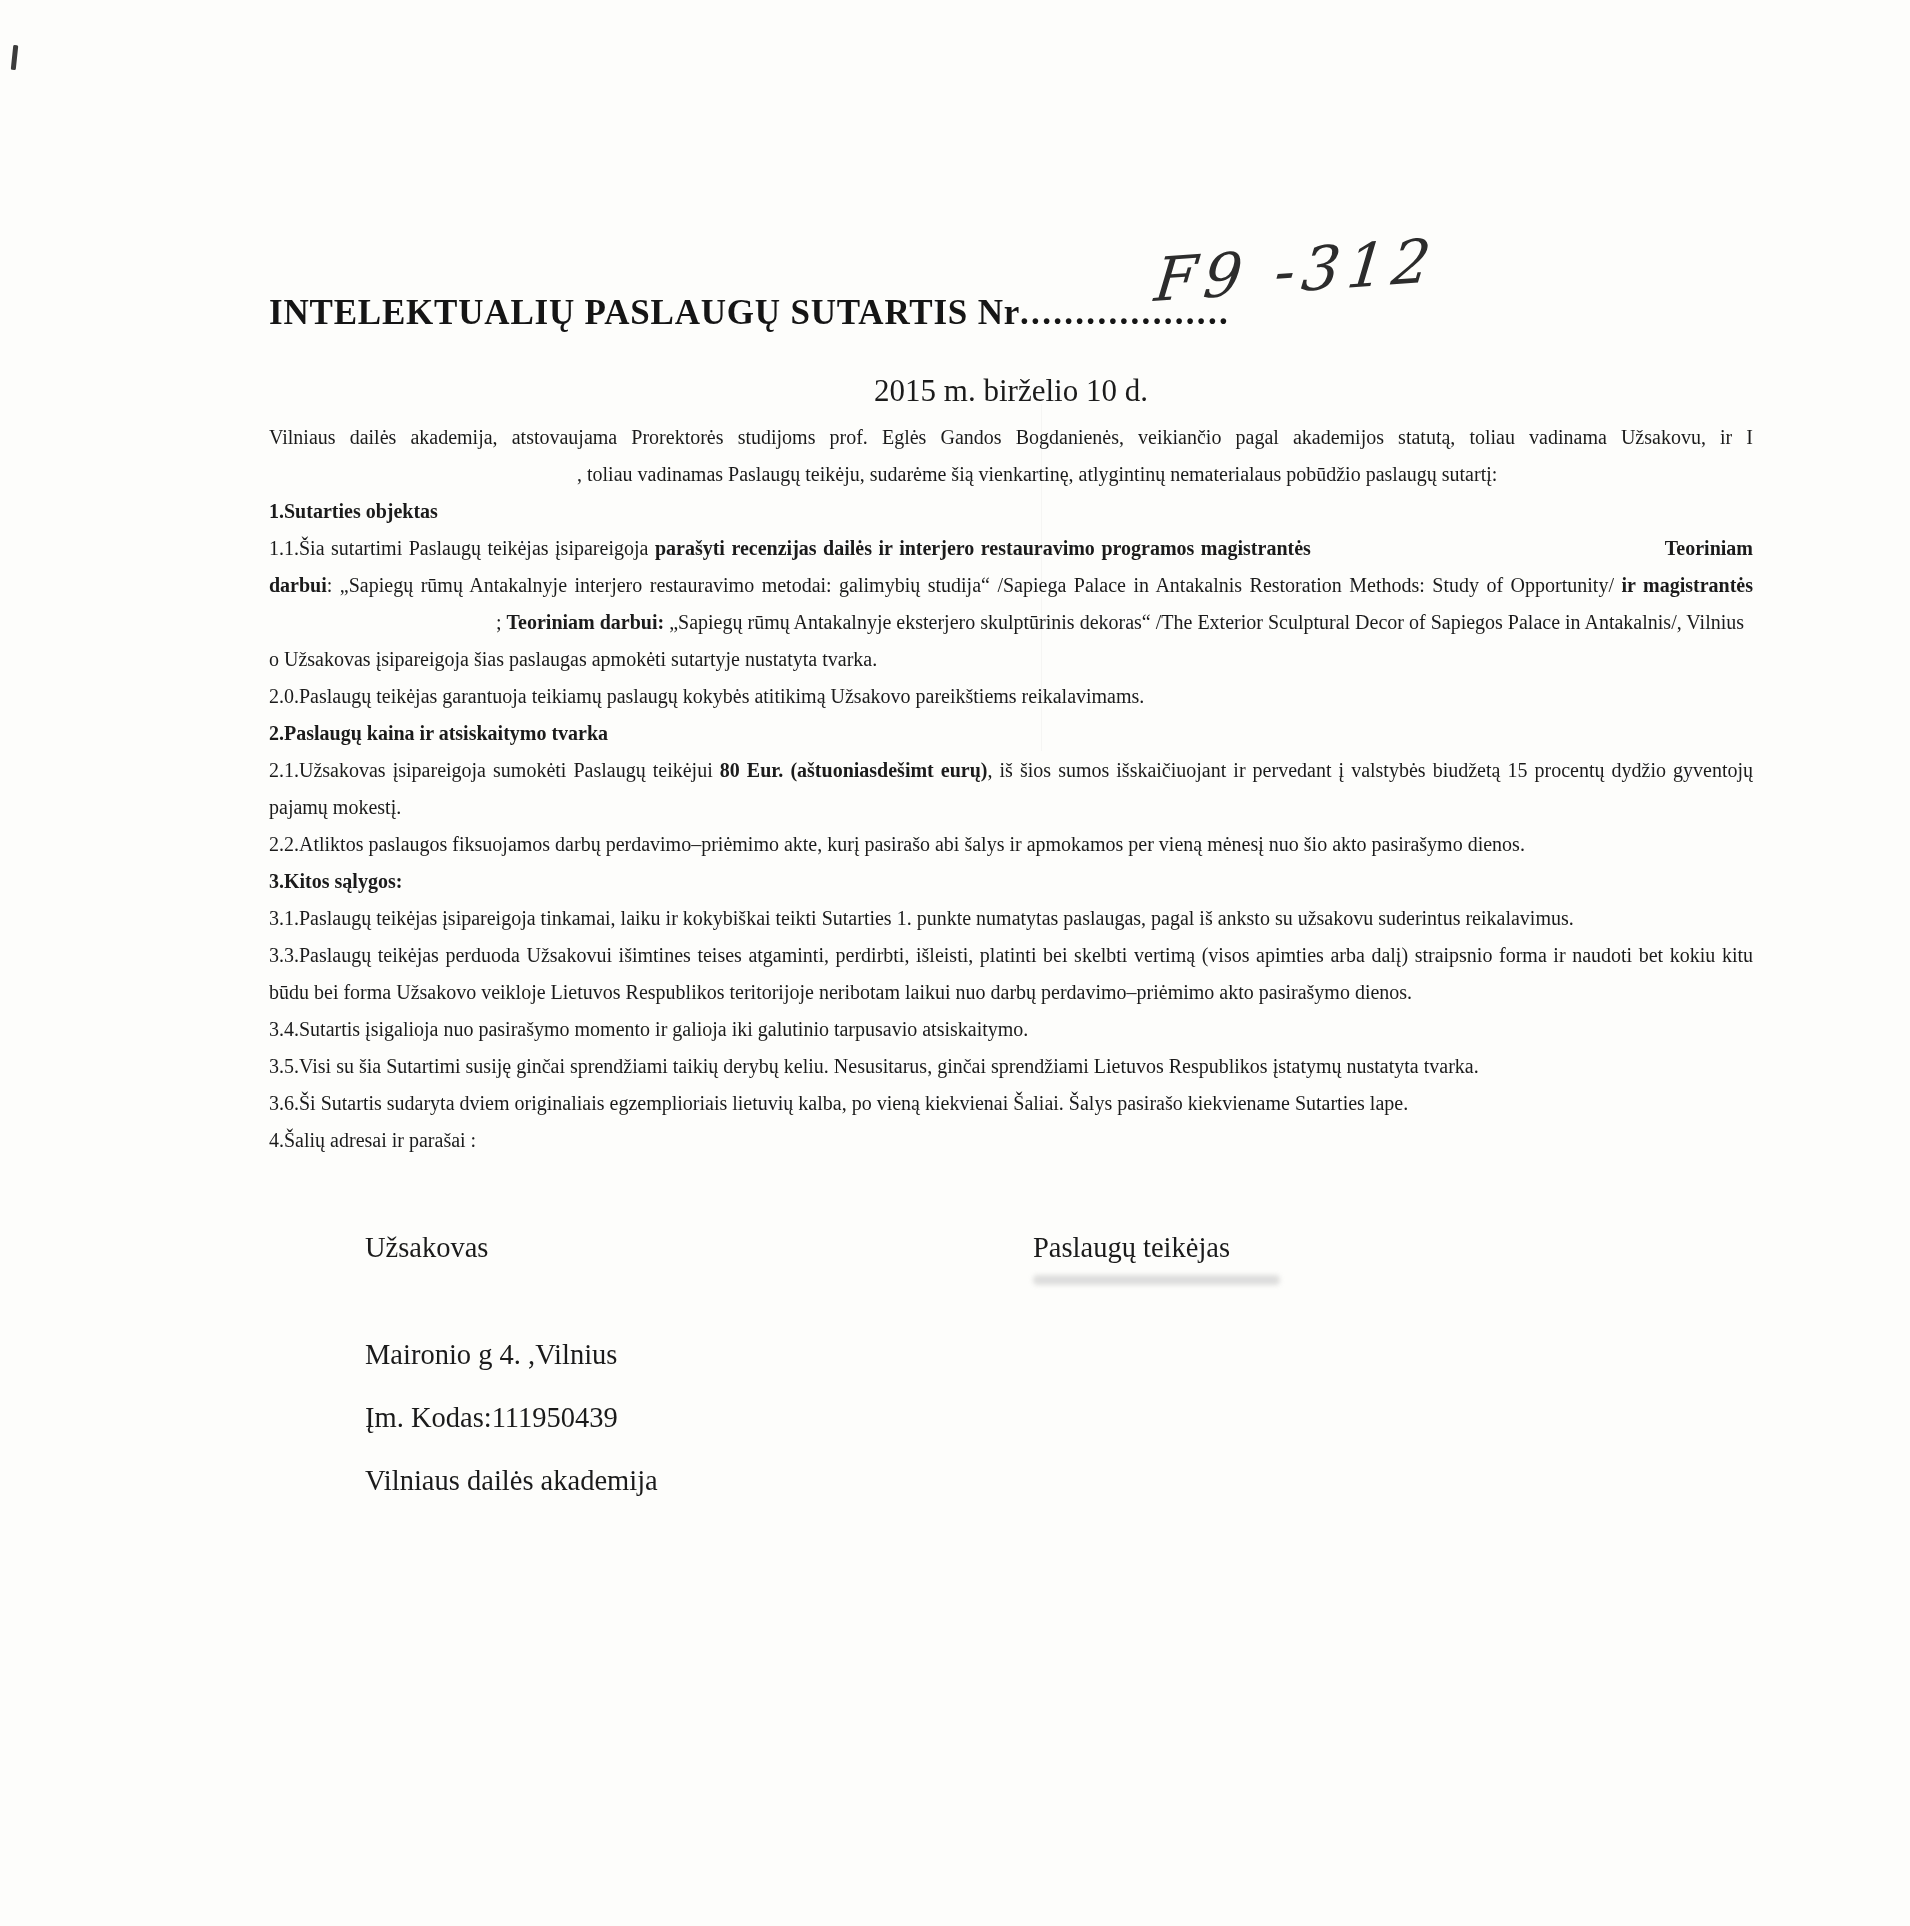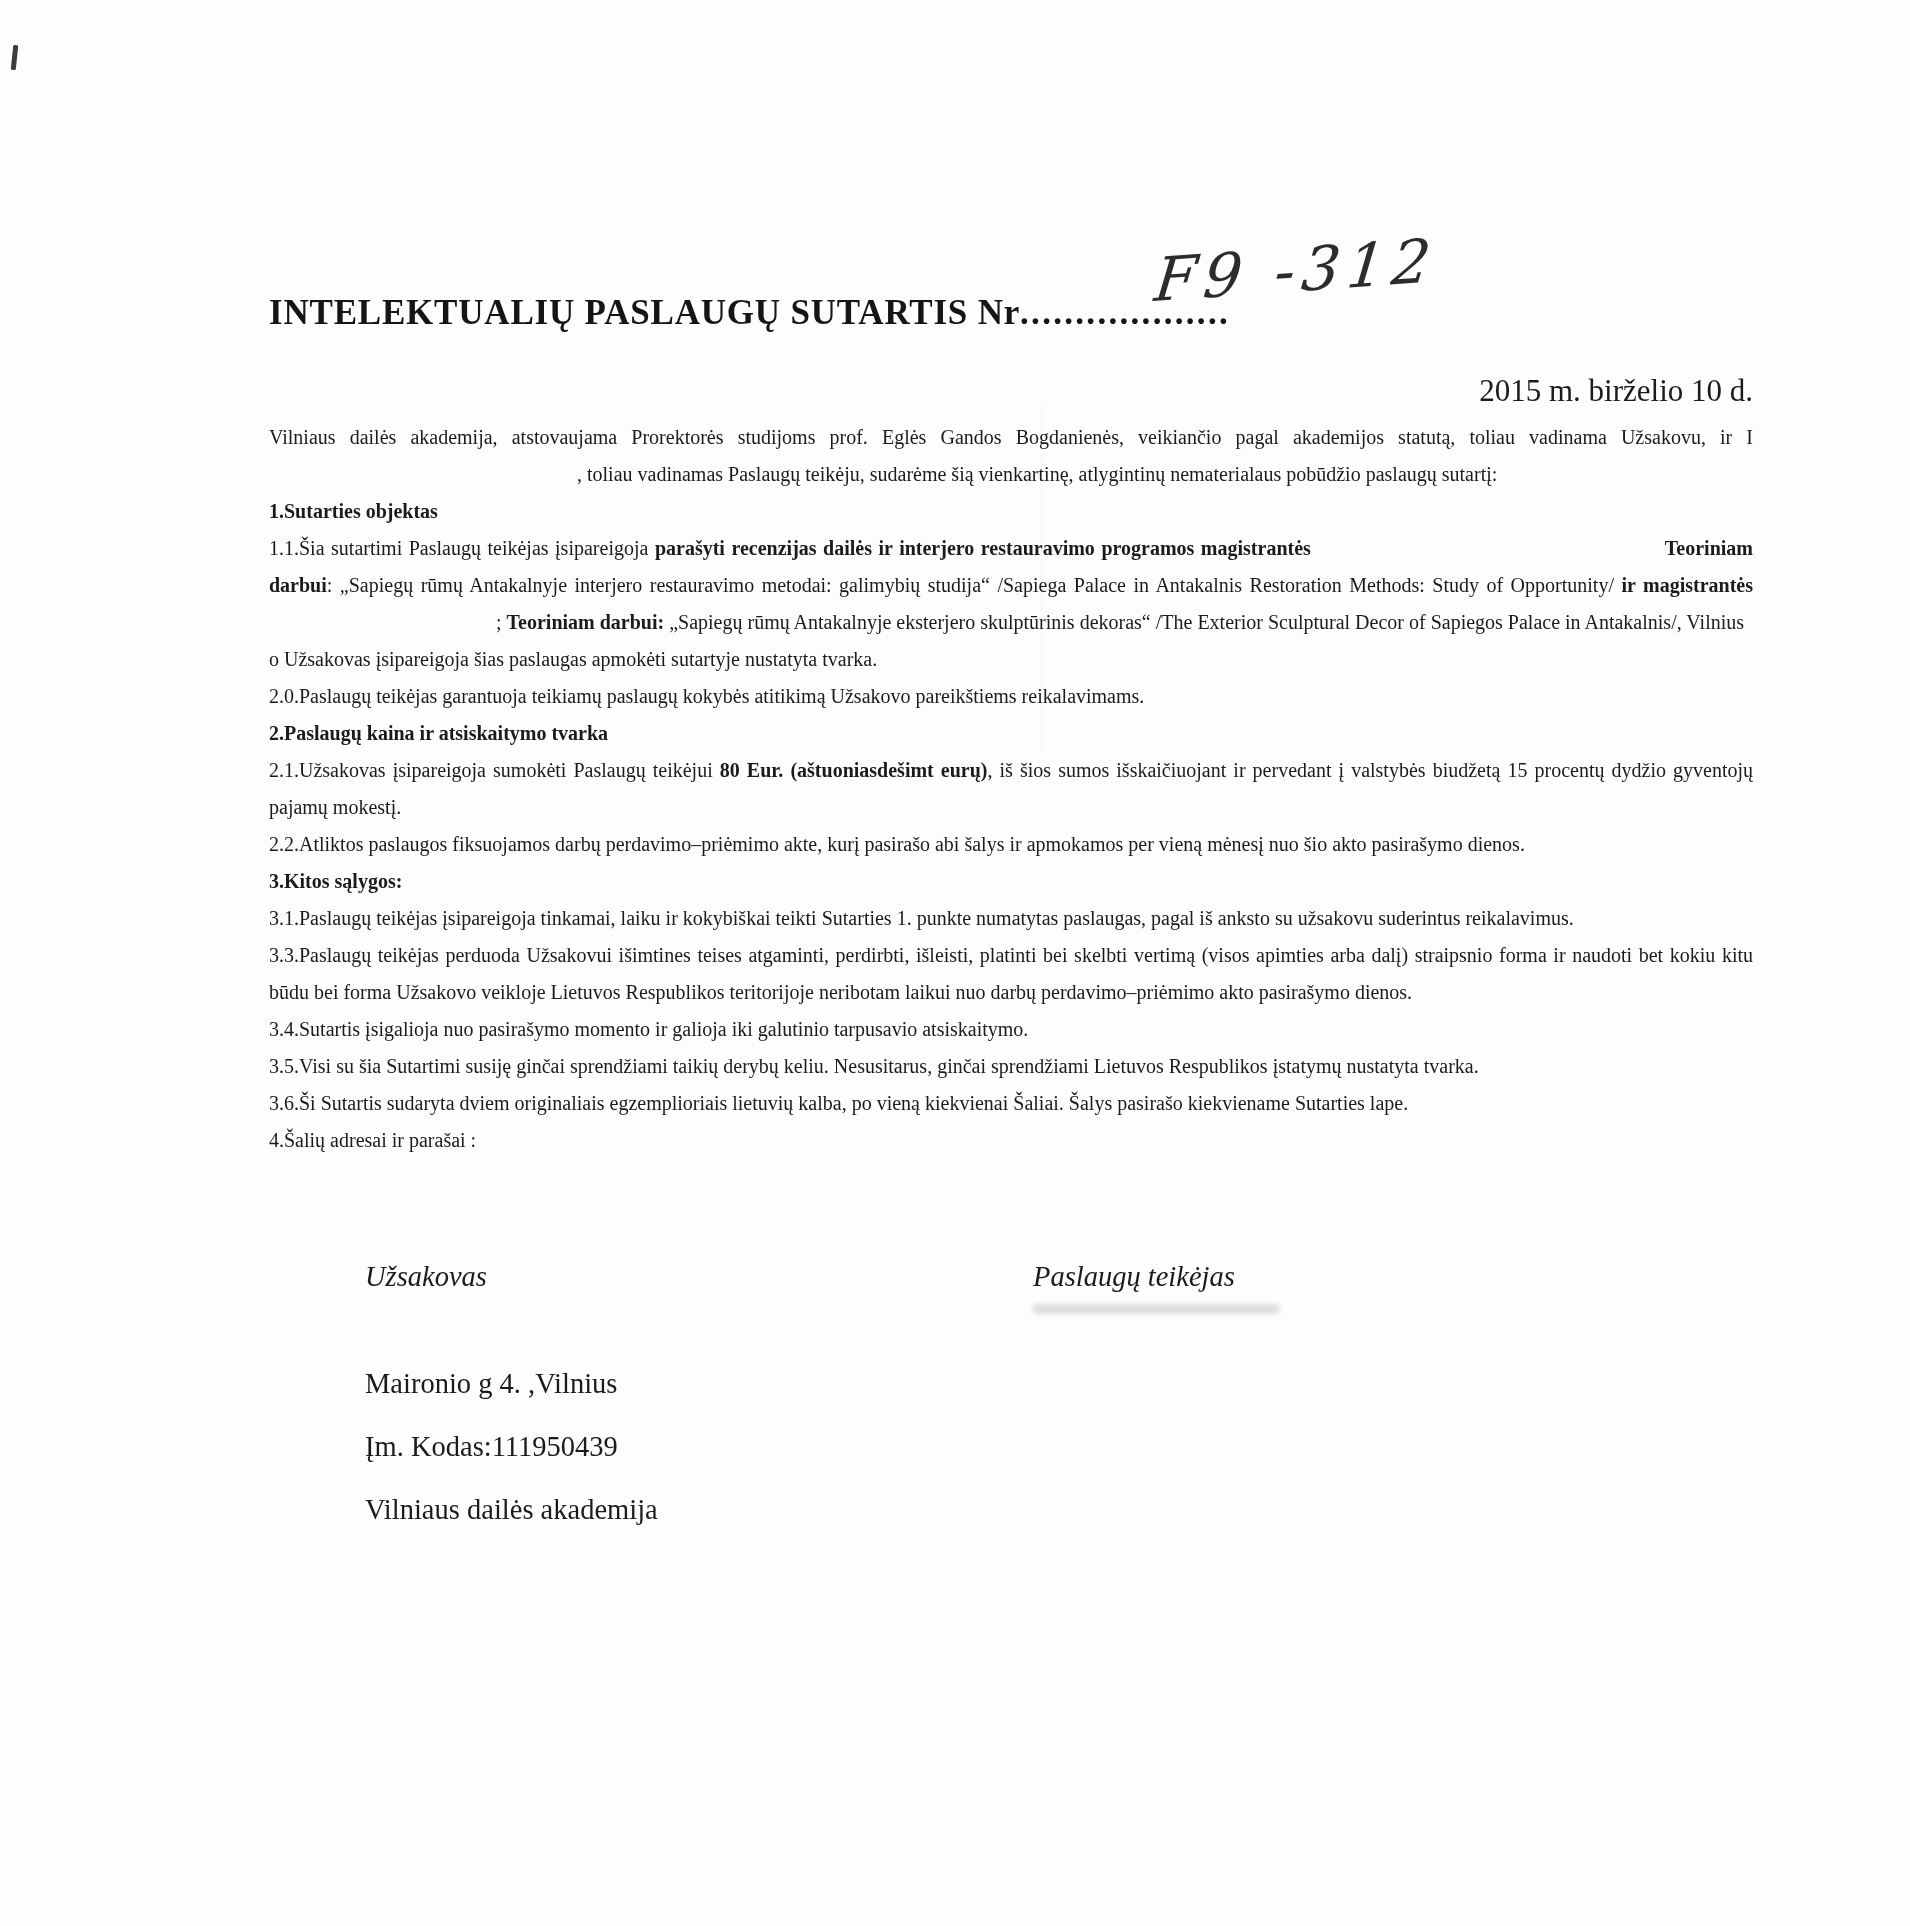--- a/index.html
+++ b/index.html
@@ -39,41 +39,40 @@
     font-style:italic;
     font-size:60px;
     font-weight:500;
     color:#2c2c2c;
     transform:rotate(-4deg) skewX(-10deg);
     letter-spacing:7px;
     white-space:nowrap;
   }
   .date-line{
     margin-top:40px;
-    text-align:right;
+    text-align:center;
     font-size:31px;
     color:#1b1b1b;
   }
   .paragraphs{
     margin-top:10px;
     font-size:20px;
     line-height:37px;
   }
   .para{
     margin:0;
     text-align:justify;
   }
   .para .b{font-weight:bold;}
   .para .gap{display:inline-block;height:0.4px;}
   .sig-row{
     position:relative;
-    margin-top:102px;
+    margin-top:73px;
     height:39px;
     font-size:28.5px;
-    font-style:italic;
   }
   .sig-left{position:absolute;left:96px;top:0;}
   .sig-right{position:absolute;left:764px;top:0;}
   .sig-smudge{
     position:absolute;
     left:764px;top:43px;
     width:247px;height:10px;
     background:rgba(110,110,112,0.22);
     filter:blur(2.7px);
     border-radius:4.6px;

